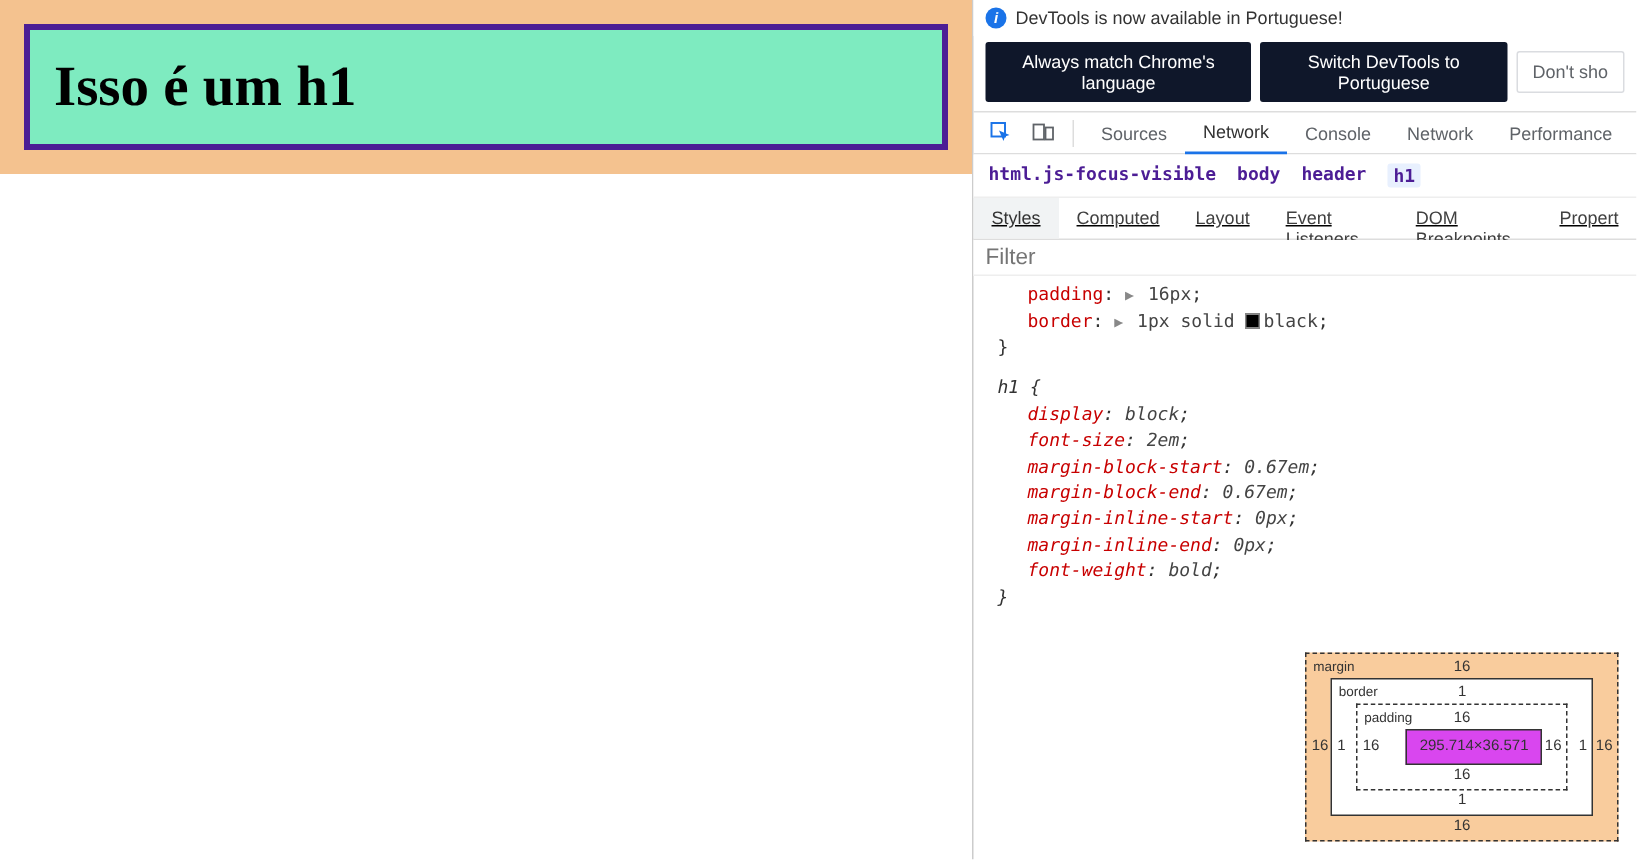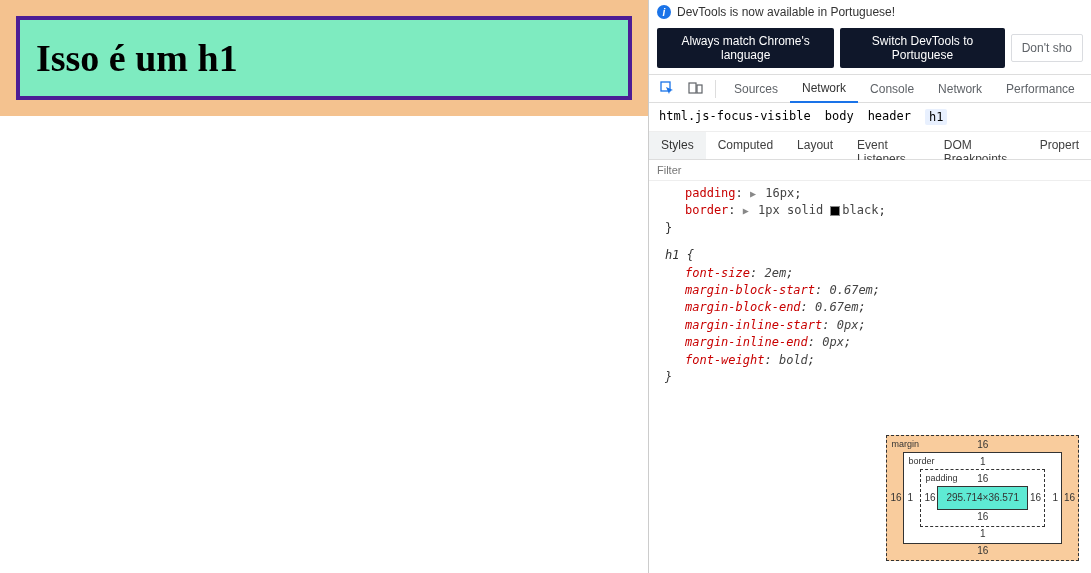--- a/index.html
+++ b/index.html
@@ -105,45 +105,46 @@
 
   .breadcrumb {
     display: flex;
     gap: 14px;
     padding: 6px 10px;
     border-bottom: 1px solid #eee;
     font-family: Consolas, monospace;
     font-size: 12px;
     background: #fff;
   }
-  .bc-item { color: #000000; cursor: pointer; }
+  .bc-item { color: #4c1d95; cursor: pointer; font-weight: bold; }
   .bc-item.active { background: #e8f0fe; padding: 1px 4px; border-radius: 2px; }
 
   .sub-tabs {
     display: flex;
     border-bottom: 1px solid #ddd;
     height: 28px;
     padding-left: 0;
+    text-decoration: underline;
   }
   .sub-tab {
     padding: 6px 12px;
     font-size: 12px;
     color: #404040;
     cursor: pointer;
   }
   .sub-tab.active { color: #333; background: #f1f3f4; }
 
   .filter-row {
     border-bottom: 1px solid #eee;
     padding: 3px 8px;
     background: #fff;
   }
   .filter-input {
     border: none;
-    font-size: 11px;
+    font-size: 15px;
     color: #777;
     width: 100%;
     outline: none;
   }
 
   .styles-content {
     flex: 1;
     overflow: auto;
     padding: 4px 10px;
     font-family: Consolas, monospace;
@@ -278,20 +279,21 @@
         <div><span class="prop">border</span>: <span class="tri">▶</span> <span class="val">1px</span> <span class="val">solid</span> <span class="swatch"></span><span class="val">black</span>;</div>
       </div>
       <div>}</div>
     </div>
 
     <div style="height:8px"></div>
 
     <div class="rule-block ua-rule">
       <div><span class="selector">h1</span> {</div>
       <div class="indent">
+        <div><span class="prop">display</span>: <span class="val">block</span>;</div>
         <div><span class="prop">font-size</span>: <span class="val">2em</span>;</div>
         <div><span class="prop">margin-block-start</span>: <span class="val">0.67em</span>;</div>
         <div><span class="prop">margin-block-end</span>: <span class="val">0.67em</span>;</div>
         <div><span class="prop">margin-inline-start</span>: <span class="val">0px</span>;</div>
         <div><span class="prop">margin-inline-end</span>: <span class="val">0px</span>;</div>
         <div><span class="prop">font-weight</span>: <span class="val">bold</span>;</div>
       </div>
       <div>}</div>
     </div>
 
@@ -307,20 +309,20 @@
           <span class="bm-val-t">1</span>
           <span class="bm-val-b">1</span>
           <span class="bm-val-l">1</span>
           <span class="bm-val-r">1</span>
           <div class="bm-padding" style="background:#fff;">
             <span class="bm-label">padding</span>
             <span class="bm-val-t">16</span>
             <span class="bm-val-b">16</span>
             <span class="bm-val-l">16</span>
             <span class="bm-val-r">16</span>
-            <div class="bm-content" style="background:#5eead4;">295.714×36.571</div>
+            <div class="bm-content" style="background:#d946ef;margin-left:16px;">295.714×36.571</div>
           </div>
         </div>
       </div>
     </div>
 
   </div>
 </div>
 
 </body></html>

